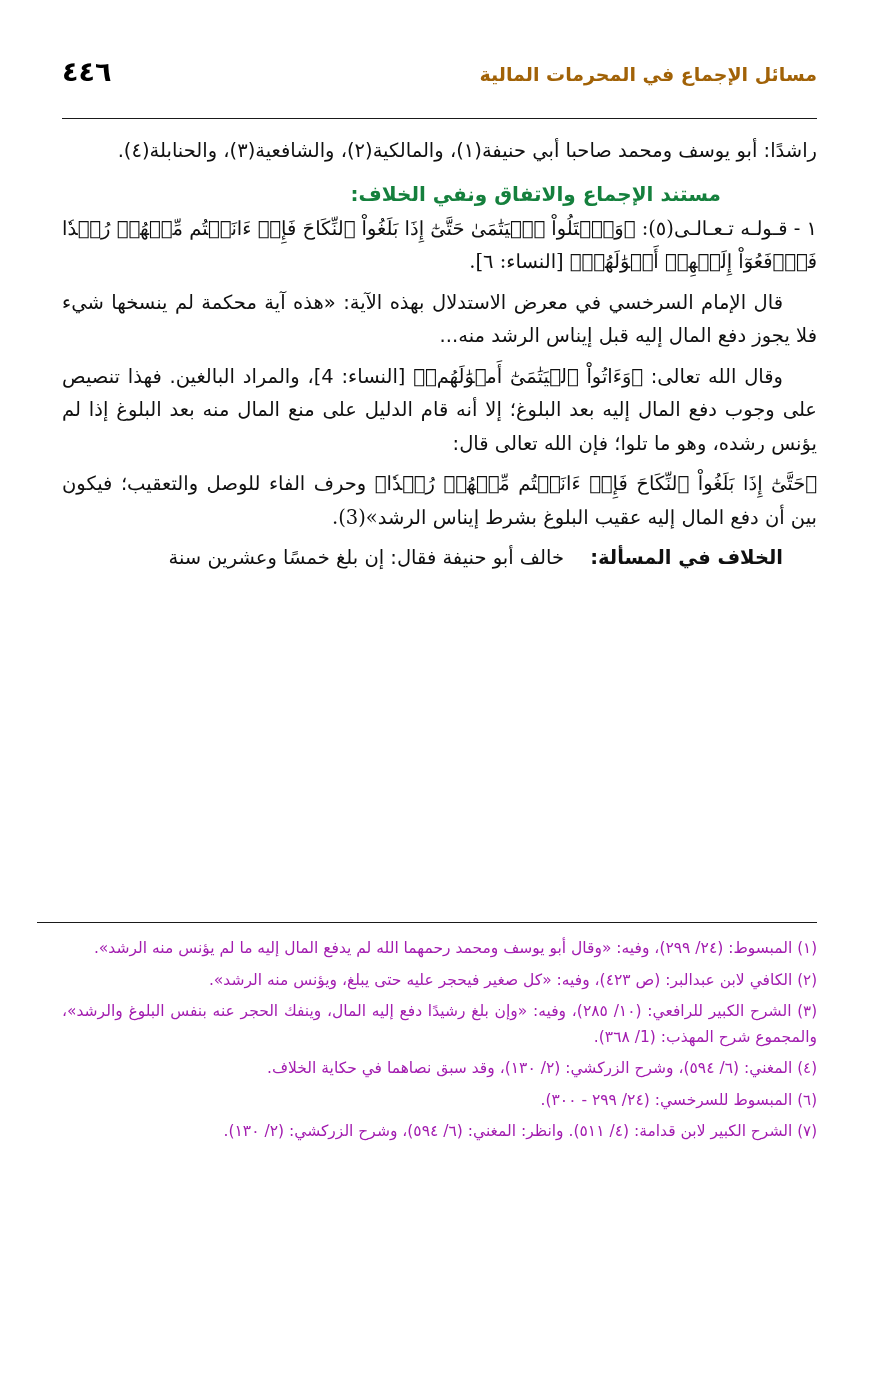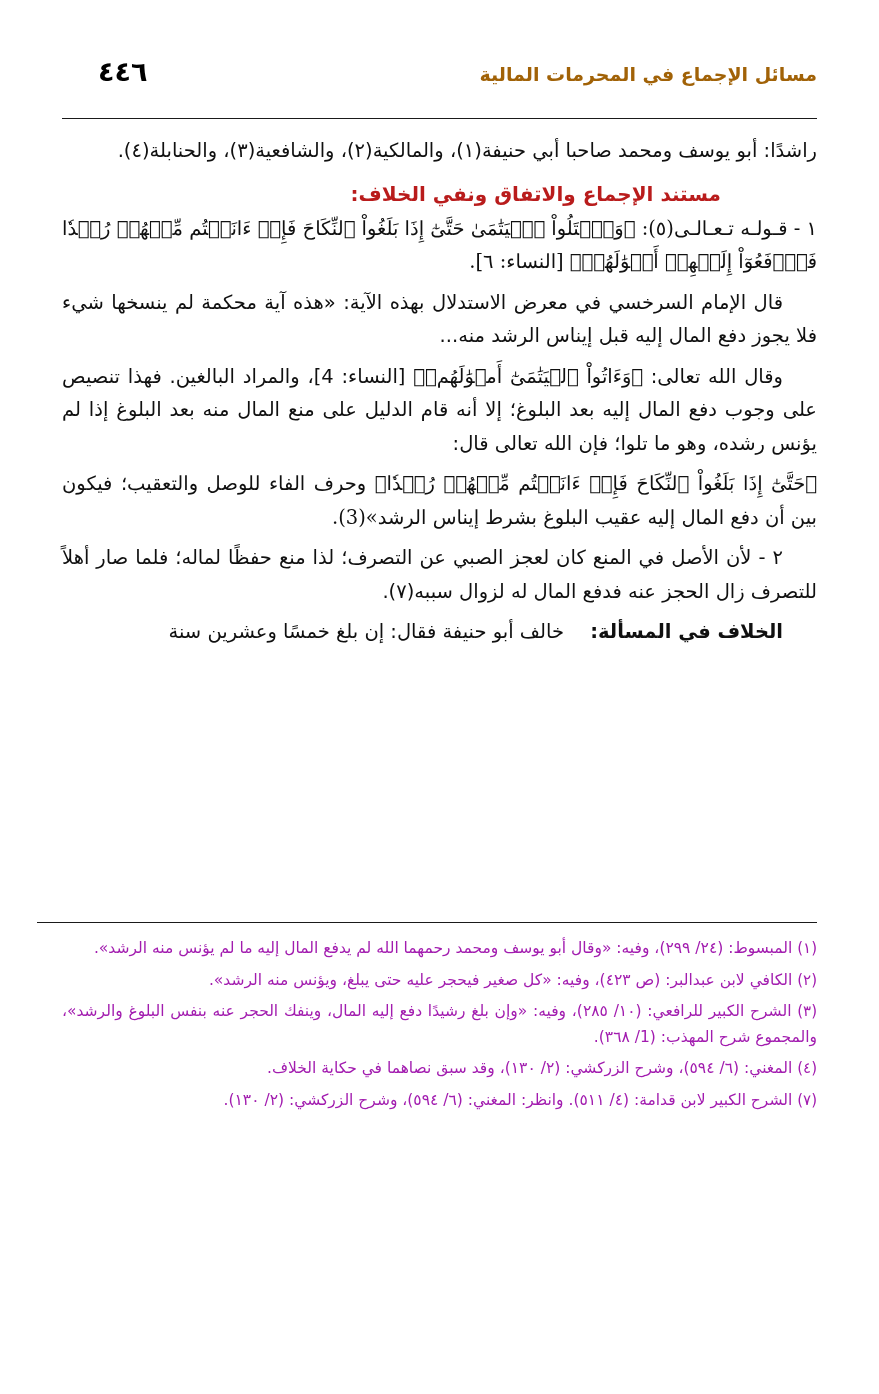--- a/index.html
+++ b/index.html
@@ -36,21 +36,20 @@
     font-size: 19px;
     font-weight: bold;
     letter-spacing: 0;
     color: #a16207;
   }
   .header-page-number {
     font-size: 27px;
     font-weight: bold;
     color: #000000;
     letter-spacing: 1px;
-    margin-left: 36px;
   }
   .header-rule {
     position: absolute;
     top: 118px;
     right: 62px;
     left: 62px;
     border-top: 1.6px solid #1a1a1a;
   }
 
   
@@ -70,21 +69,21 @@
   }
   p.para.indent {
     text-indent: 34px;
   }
   .heading-right {
     margin: 14px 0 6px 0;
     font-size: 20px;
     font-weight: bold;
     text-align: right;
     padding-right: 96px;
-    color: #b91c1c;
+    color: #15803d;
   }
   .bold { font-weight: bold; margin-left: 20px; }
   .quran {
     font-family: "DejaVu Serif", "Liberation Serif", serif;
     font-size: 19px;
     letter-spacing: 0.5px;
   }
 
   
   .fn-rule {
@@ -128,21 +127,20 @@
     <div class="heading-right">مستند الإجماع والاتفاق ونفي الخلاف:</div>
 
     <p class="para quran">١ - قـولـه تـعـالـى(٥): ﴿وَٱبۡتَلُواْ ٱلۡيَتَٰمَىٰ حَتَّىٰٓ إِذَا بَلَغُواْ ٱلنِّكَاحَ فَإِنۡ ءَانَسۡتُم مِّنۡهُمۡ رُشۡدٗا فَٱدۡفَعُوٓاْ إِلَيۡهِمۡ أَمۡوَٰلَهُمۡ﴾ [النساء: ٦].</p>
 
     <p class="para indent">قال الإمام السرخسي في معرض الاستدلال بهذه الآية: «هذه آية محكمة لم ينسخها شيء فلا يجوز دفع المال إليه قبل إيناس الرشد منه...</p>
 
     <p class="para indent">وقال الله تعالى: ﴿وَءَاتُواْ ٱلۡيَتَٰمَىٰٓ أَمۡوَٰلَهُمۡ﴾ [النساء: 4]، والمراد البالغين. فهذا تنصيص على وجوب دفع المال إليه بعد البلوغ؛ إلا أنه قام الدليل على منع المال منه بعد البلوغ إذا لم يؤنس رشده، وهو ما تلوا؛ فإن الله تعالى قال:</p>
 
     <p class="para quran">﴿حَتَّىٰٓ إِذَا بَلَغُواْ ٱلنِّكَاحَ فَإِنۡ ءَانَسۡتُم مِّنۡهُمۡ رُشۡدٗا﴾ وحرف الفاء للوصل والتعقيب؛ فيكون بين أن دفع المال إليه عقيب البلوغ بشرط إيناس الرشد»(3).</p>
 
-    <p class="para indent">٢ - لأن الأصل في المنع كان لعجز الصبي عن التصرف؛ لذا منع حفظًا لماله؛ فلما صار أهلاً للتصرف زال الحجز عنه فدفع المال له لزوال سببه(٧).</p>
 
     <p class="para indent">
       <span class="bold">الخلاف في المسألة:</span>
       <span>خالف أبو حنيفة فقال: إن بلغ خمسًا وعشرين سنة</span>
     </p>
 
   </div>
 
   <div class="fn-rule"></div>
 
@@ -157,18 +155,22 @@
     </p>
     <p class="fn">
       <span class="fn-num">(٣)</span>
       <span class="fn-body">الشرح الكبير للرافعي: (١٠/ ٢٨٥)، وفيه: «وإن بلغ رشيدًا دفع إليه المال، وينفك الحجر عنه بنفس البلوغ والرشد»، والمجموع شرح المهذب: (1/ ٣٦٨).</span>
     </p>
     <p class="fn">
       <span class="fn-num">(٤)</span>
       <span class="fn-body">المغني: (٦/ ٥٩٤)، وشرح الزركشي: (٢/ ١٣٠)، وقد سبق نصاهما في حكاية الخلاف.</span>
     </p>
     <p class="fn">
+      <span class="fn-num">(٦)</span>
+      <span class="fn-body">المبسوط للسرخسي: (٢٤/ ٢٩٩ - ٣٠٠).</span>
+    </p>
+    <p class="fn">
       <span class="fn-num">(٧)</span>
       <span class="fn-body">الشرح الكبير لابن قدامة: (٤/ ٥١١). وانظر: المغني: (٦/ ٥٩٤)، وشرح الزركشي: (٢/ ١٣٠).</span>
     </p>
   </div>
 
 </div>
 
 </body></html>

